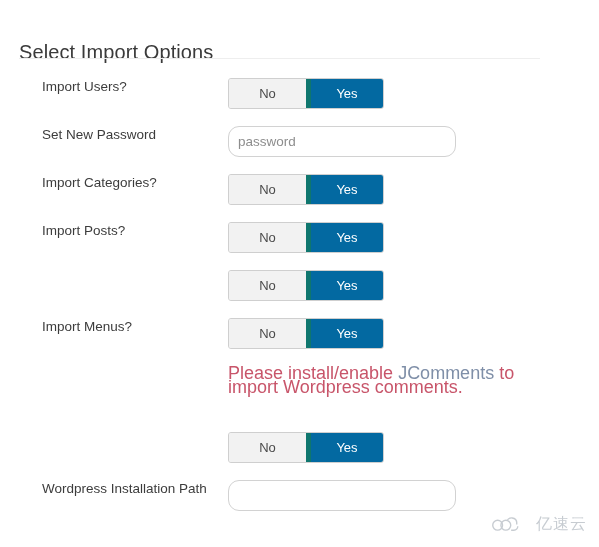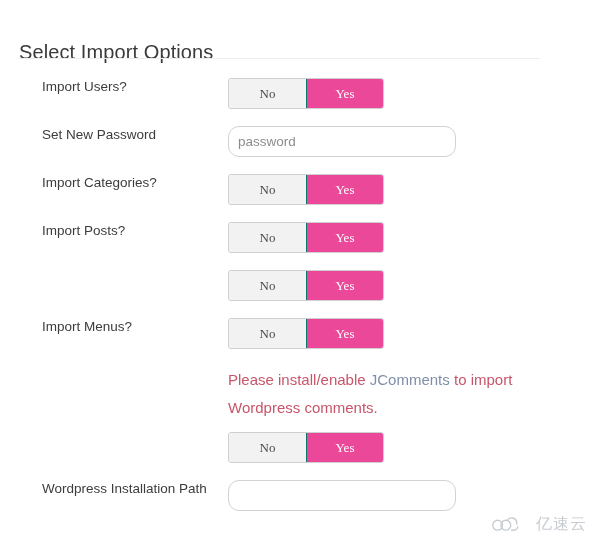--- a/index.html
+++ b/index.html
@@ -92,30 +92,29 @@
   .toggle-opt {
     flex: 1 1 50%;
     display: flex;
     align-items: center;
     justify-content: center;
     font-size: 13px;
     line-height: 1;
     box-sizing: border-box;
     cursor: pointer;
     user-select: none;
-    font-family: Liberation Serif, serif;
   }
   .toggle-opt.off {
     background: #f2f2f2;
     color: #4a4a4a;
   }
   .toggle-opt.on {
-    background: #ec4899;
+    background: #0369a1;
     color: #ffffff;
-    border-left: 1px solid #0f766e;
+    border-left: 5px solid #0f766e;
   }
 
   
   .text-input {
     display: block;
     width: 228px;
     height: 31px;
     box-sizing: border-box;
     padding: 4px 9px;
     border: 1px solid #d2d2d2;
@@ -130,22 +129,22 @@
     color: #8d8d8d;
     opacity: 1;
   }
 
   
   .warning-msg {
     position: absolute;
     left: 205px;
     top: 0;
     width: 330px;
-    font-size: 15px;
-    line-height: 28px;
+    font-size: 18px;
+    line-height: 14px;
     color: #c8556a;
   }
   .warning-msg a {
     color: #7f8fa8;
     text-decoration: none;
     cursor: pointer;
   }
 
   
   .watermark {

